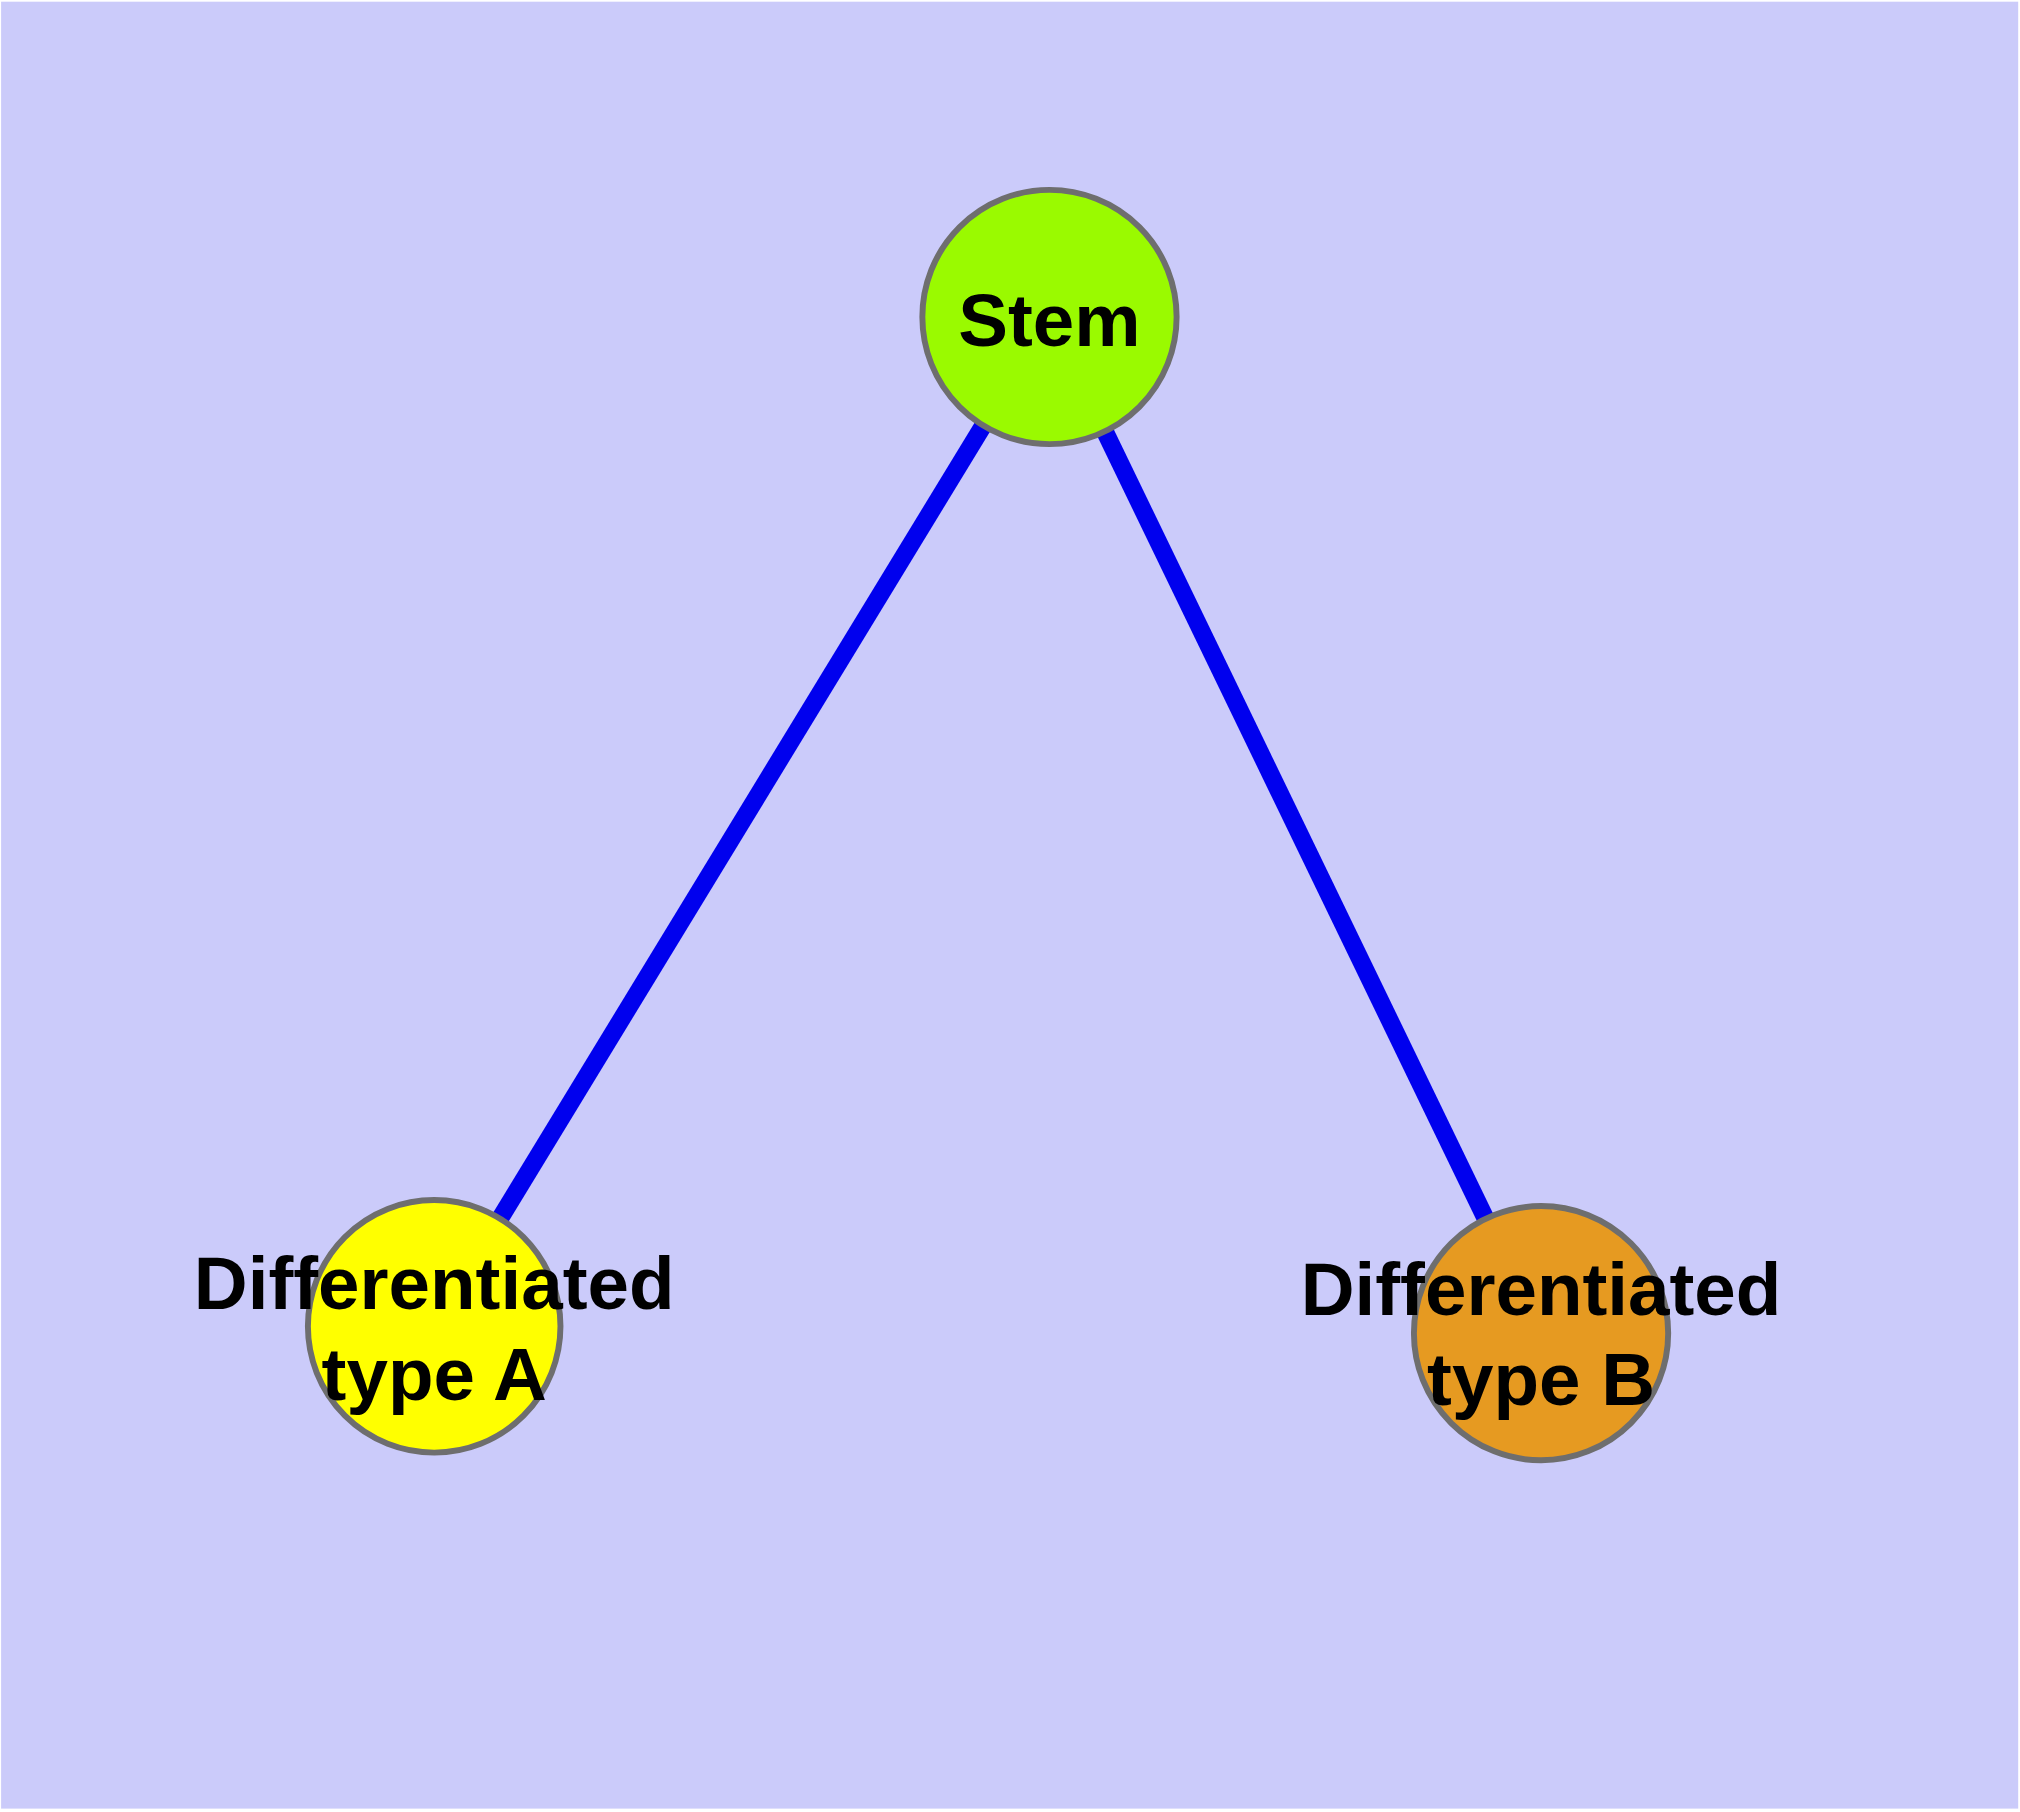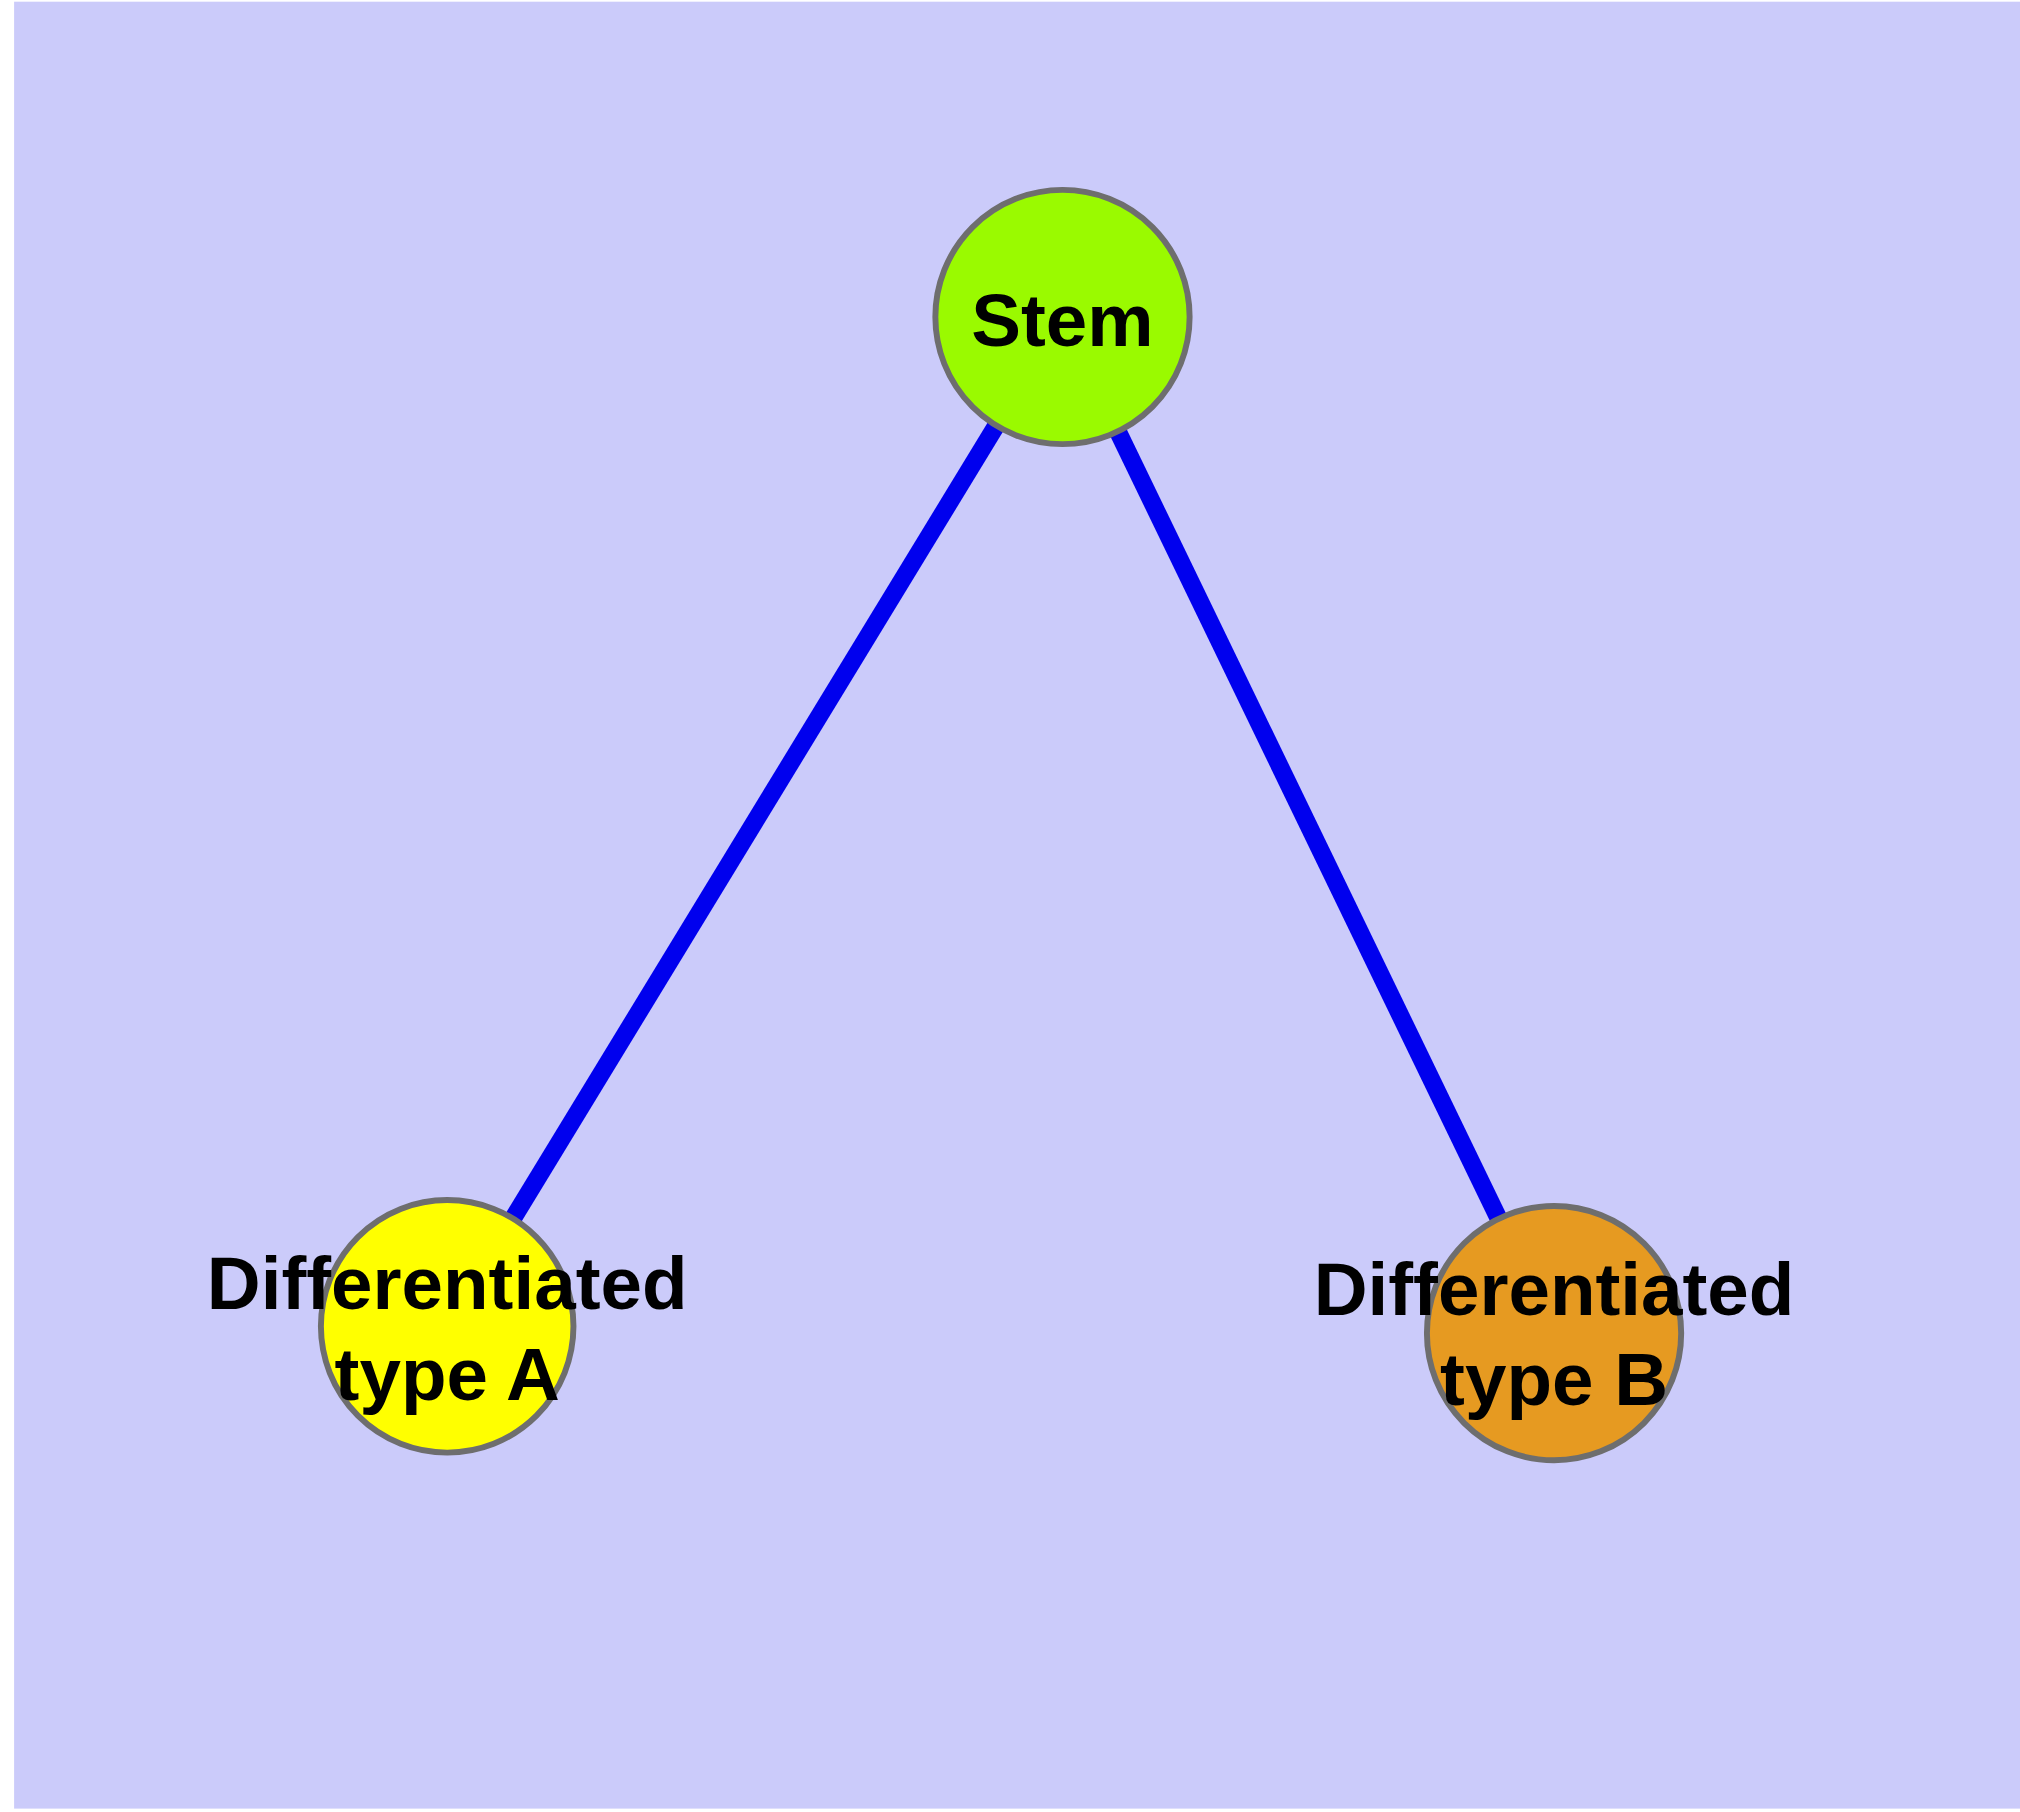--- a/index.html
+++ b/index.html
@@ -7,21 +7,20 @@
     padding: 0;
     width: 2021px;
     height: 1812px;
     background: #ffffff;
     font-family: "Liberation Sans", "DejaVu Sans", sans-serif;
   }
   .stage {
     position: relative;
     width: 1745px;
     height: 1812px;
-    margin-left: 13px;
   }
   svg.diagram {
     position: absolute;
     inset: 0;
     width: 2021px;
     height: 1812px;
     display: block;
   }
   text.node-label {
     font-family: "Liberation Sans", "DejaVu Sans", sans-serif;

